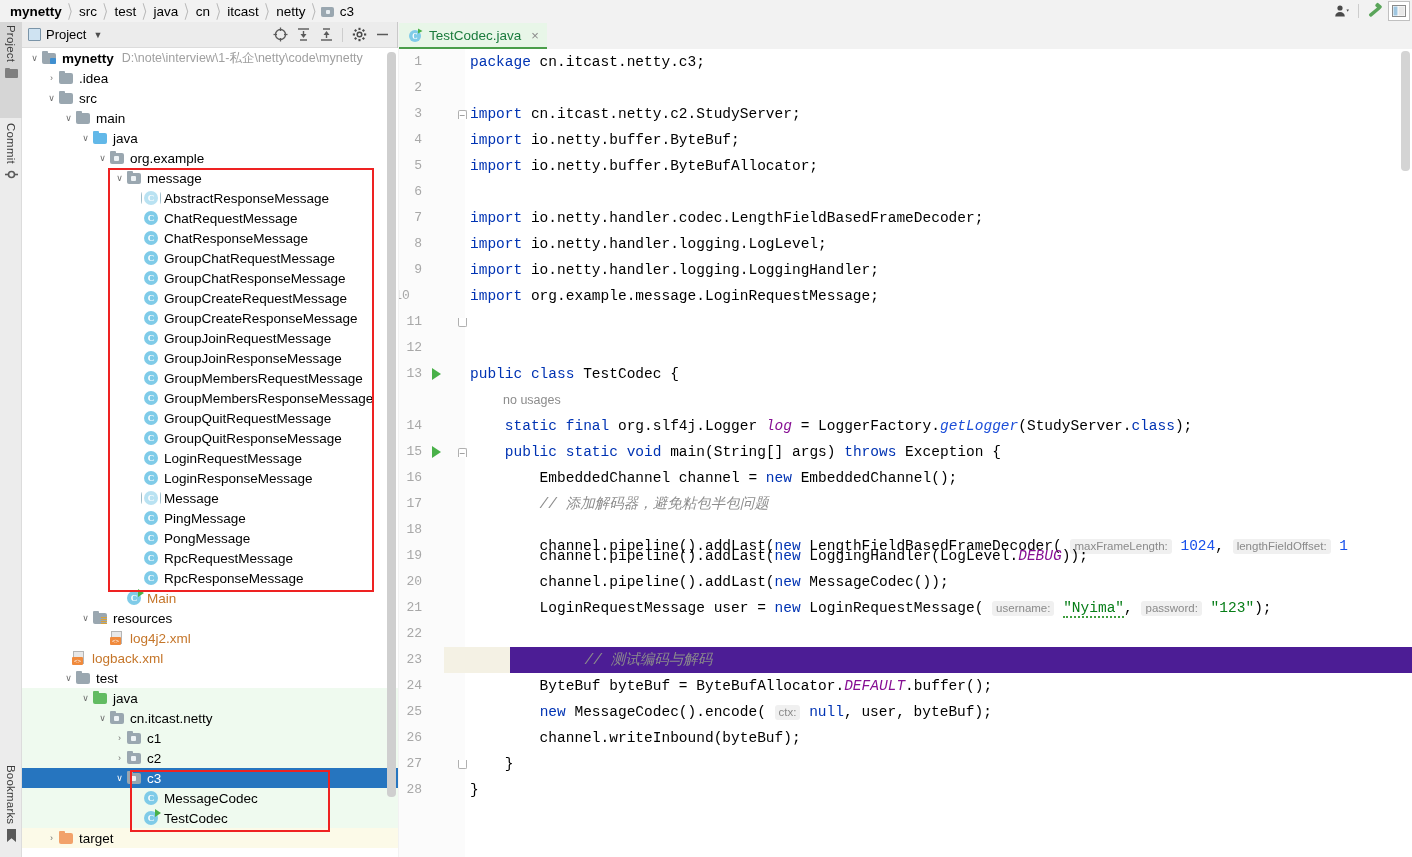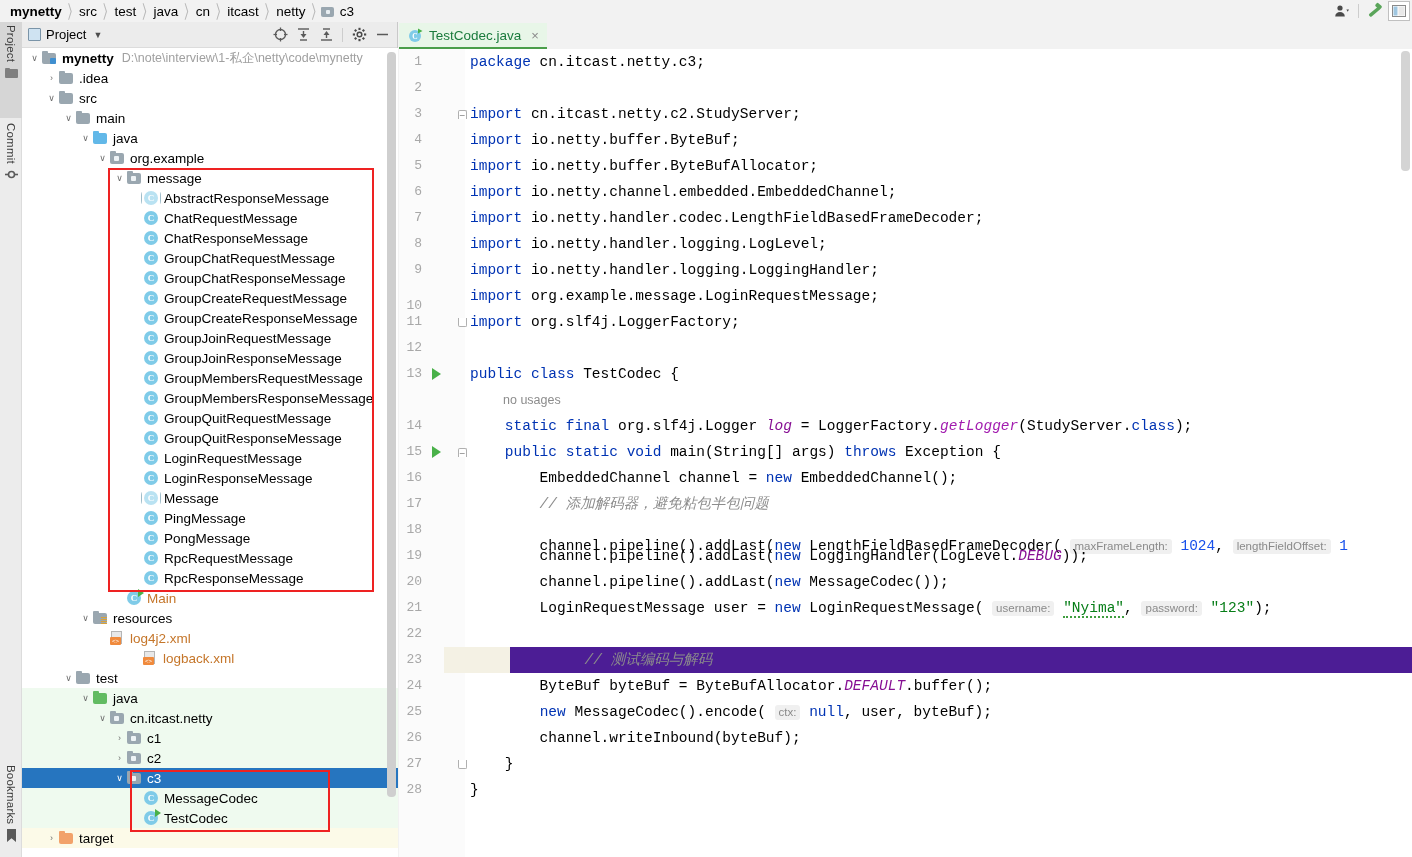--- a/index.html
+++ b/index.html
@@ -194,21 +194,21 @@
   .cline.hl { background: #4c1d95; margin-left: 45px; }
   .cline.hl-gutter::before {
     content: ""; position: absolute; left: 0; top: 0; width: 66px; height: 26px; background: #f4f1e4;
   }
   .kw  { color: #0033b3; }
   .str { color: #067d17; }
   .num { color: #1750eb; }
   .cmt { color: #8c8c8c; font-style: italic; }
   .fld { color: #871094; font-style: italic; }
   .sfld{ color: #871094; font-style: italic; }
-  .loc { color: #a21caf; font-style: italic; }
+  .loc { color: #1d4ed8; font-style: italic; }
   .hint {
     background: #f0f0f0; color: #8a8a8a; font-size: 11.5px; padding: 1px 4px 2px 4px;
     border-radius: 3px; font-family: "Liberation Sans", sans-serif;
   }
   .typo { border-bottom: 2px dotted #3f9e3f; }
   .lbulb { width: 12px; height: 12px; position: relative; }
   .lbulb .b { position: absolute; left: 2px; top: 0; width: 8px; height: 8px; background: #f5ad22; border-radius: 50%; }
   .lbulb .s { position: absolute; left: 3px; top: 8px; width: 6px; height: 1.5px; background: #f5ad22; }
   .lbulb .s2{ position: absolute; left: 4px; top: 10px; width: 4px; height: 1.5px; background: #f5ad22; }
 
@@ -581,21 +581,21 @@
       <div class="row" style="padding-left: 74px;">
         <span class="arrow"></span>
         <span class="ico">
           <span class="xml-ico">
             <span class="pg"></span>
             <span class="bd">&lt;&gt;</span>
           </span>
         </span>
         <span class="lbl cls-lbl orange">log4j2.xml</span>
       </div>
-      <div class="row" style="padding-left: 92px; margin-left: 15px;">
+      <div class="row" style="padding-left: 36px;">
         <span class="arrow"></span>
         <span class="ico">
           <span class="xml-ico">
             <span class="pg"></span>
             <span class="bd">&lt;&gt;</span>
           </span>
         </span>
         <span class="lbl cls-lbl orange">logback.xml</span>
       </div>
       <div class="row" style="padding-left: 40px;">
@@ -703,21 +703,21 @@
         <div class="gutter-line" style="top: 52px;">3</div>
         <div class="fold-mark" style="top: 52px;">
           <span class="foldbox top">−</span>
         </div>
         <div class="gutter-line" style="top: 78px;">4</div>
         <div class="gutter-line" style="top: 104px;">5</div>
         <div class="gutter-line" style="top: 130px;">6</div>
         <div class="gutter-line" style="top: 156px;">7</div>
         <div class="gutter-line" style="top: 182px;">8</div>
         <div class="gutter-line" style="top: 208px;">9</div>
-        <div class="gutter-line" style="top: 244px;">10</div>
+        <div class="gutter-line" style="top: 234px; text-align: center;">10</div>
         <div class="gutter-line" style="top: 260px;">11</div>
         <div class="fold-mark" style="top: 260px;">
           <span class="foldbox bot"></span>
         </div>
         <div class="gutter-line" style="top: 286px;">12</div>
         <div class="gutter-line" style="top: 312px;">13</div>
         <div class="run-mark" style="top: 312px;">
           <span class="play"></span>
         </div>
         <div class="gutter-line" style="top: 364px;">14</div>
@@ -751,26 +751,24 @@
           <span class="foldbox bot"></span>
         </div>
         <div class="gutter-line" style="top: 728px;">28</div>
       </div>
     <div class="code-lines" id="codelines">
         <div class="cline" style="top: 0px;"><span class="kw">package</span> cn.itcast.netty.c3;</div>
         <div class="cline" style="top: 26px;"></div>
         <div class="cline" style="top: 52px;"><span class="kw">import</span> cn.itcast.netty.c2.StudyServer;</div>
         <div class="cline" style="top: 78px;"><span class="kw">import</span> io.netty.buffer.ByteBuf;</div>
         <div class="cline" style="top: 104px;"><span class="kw">import</span> io.netty.buffer.ByteBufAllocator;</div>
-        <div class="cline" style="top: 130px;"><span class="kw">import</span> io.netty.channel.embedded.EmbeddedChannel;</div>
         <div class="cline" style="top: 156px;"><span class="kw">import</span> io.netty.handler.codec.LengthFieldBasedFrameDecoder;</div>
         <div class="cline" style="top: 182px;"><span class="kw">import</span> io.netty.handler.logging.LogLevel;</div>
         <div class="cline" style="top: 208px;"><span class="kw">import</span> io.netty.handler.logging.LoggingHandler;</div>
         <div class="cline" style="top: 234px;"><span class="kw">import</span> org.example.message.LoginRequestMessage;</div>
-        <div class="cline" style="top: 260px;"><span class="kw">import</span> org.slf4j.LoggerFactory;</div>
         <div class="cline" style="top: 286px;"></div>
         <div class="cline" style="top: 312px;"><span class="kw">public</span> <span class="kw">class</span> TestCodec {</div>
         <div class="cline" style="top: 338px;"><span style="color:#8c8c8c;font-family:'Liberation Sans',sans-serif;font-size:12.5px;padding-left:33px">no usages</span></div>
         <div class="cline" style="top: 364px;">    <span class="kw">static</span> <span class="kw">final</span> org.slf4j.Logger <span class="fld">log</span> = LoggerFactory.<span class="loc">getLogger</span>(StudyServer.<span class="kw">class</span>);</div>
         <div class="cline" style="top: 390px;">    <span class="kw">public</span> <span class="kw">static</span> <span class="kw">void</span> main(String[] args) <span class="kw">throws</span> Exception {</div>
         <div class="cline" style="top: 442px;"><span class="cmt">        // 添加解码器，避免粘包半包问题</span></div>
         <div class="cline" style="top: 416px;">        EmbeddedChannel channel = <span class="kw">new</span> EmbeddedChannel();</div>
         <div class="cline" style="top: 484px;">        channel.pipeline().addLast(<span class="kw">new</span> LengthFieldBasedFrameDecoder( <span class="hint">maxFrameLength:</span> <span class="num">1024</span>, <span class="hint">lengthFieldOffset:</span> <span class="num">1</span></div>
         <div class="cline" style="top: 494px;">        channel.pipeline().addLast(<span class="kw">new</span> LoggingHandler(LogLevel.<span class="sfld">DEBUG</span>));</div>
         <div class="cline" style="top: 520px;">        channel.pipeline().addLast(<span class="kw">new</span> MessageCodec());</div>

